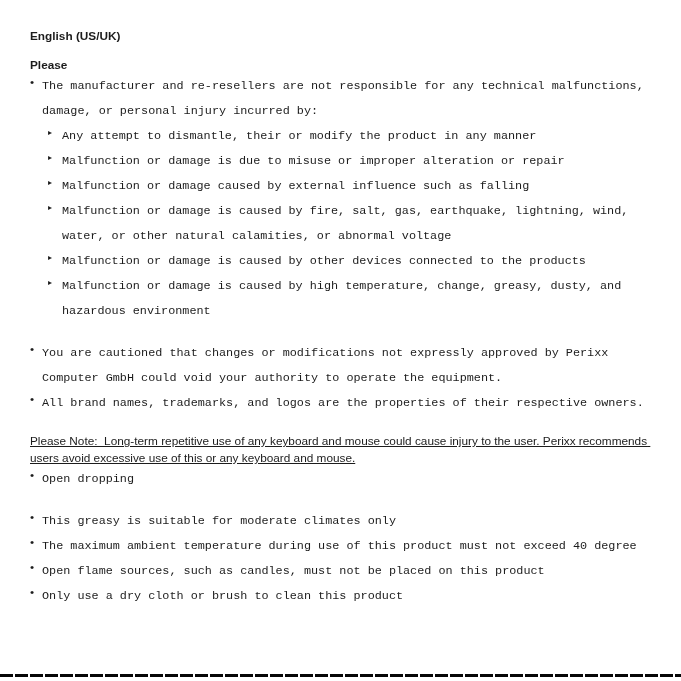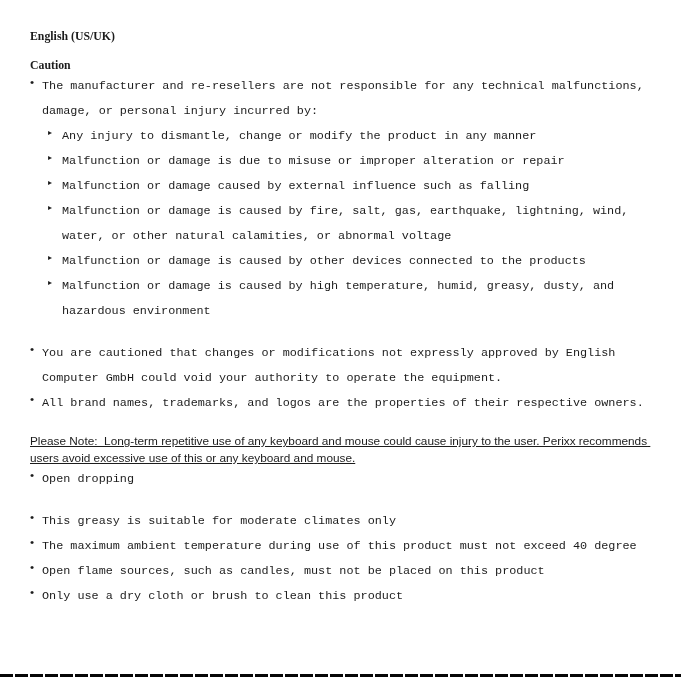--- a/index.html
+++ b/index.html
@@ -19,21 +19,20 @@
   .page {
     box-sizing: border-box;
     width: 681px;
     padding: 28px 27px 0 30px;
     font-size: 11.8px;
     line-height: 17px;
   }
   p { margin: 0; }
   .h {
     font-weight: 700;
-    font-family: Liberation Serif, serif;
   }
   .lang-h {
     margin-bottom: 12px;
   }
   .gap {
     margin-top: 17px;
   }
   .li {
     display: flex;
     align-items: flex-start;
@@ -70,57 +69,57 @@
     background: repeating-linear-gradient(90deg, #060606 0px, #060606 13px, transparent 13px, transparent 15px);
   }
 </style>
 </head>
 <body>
 
 <div class="page">
 
   <p class="h lang-h">English (US/UK)</p>
 
-  <p class="h">Caution</p>
+  <p class="h">Please</p>
 
   <div class="li">
     <span class="m">•</span>
     <span class="t">The manufacturer and re-resellers are not responsible for any technical malfunctions, damage, or personal injury incurred by:</span>
   </div>
 
   <div class="sub">
     <div class="li">
       <span class="m">▸</span>
-      <span class="t">Any injury to dismantle, change or modify the product in any manner</span>
+      <span class="t">Any attempt to dismantle, their or modify the product in any manner</span>
     </div>
     <div class="li">
       <span class="m">▸</span>
       <span class="t">Malfunction or damage is due to misuse or improper alteration or repair</span>
     </div>
     <div class="li">
       <span class="m">▸</span>
       <span class="t">Malfunction or damage caused by external influence such as falling</span>
     </div>
     <div class="li">
       <span class="m">▸</span>
       <span class="t">Malfunction or damage is caused by fire, salt, gas, earthquake, lightning, wind, water, or other natural calamities, or abnormal voltage</span>
     </div>
     <div class="li">
       <span class="m">▸</span>
       <span class="t">Malfunction or damage is caused by other devices connected to the products</span>
     </div>
     <div class="li">
       <span class="m">▸</span>
-      <span class="t">Malfunction or damage is caused by high temperature, humid, greasy, dusty, and hazardous environment</span>
+      <span class="t">Malfunction or damage is caused by high temperature, change, greasy, dusty, and hazardous environment</span>
     </div>
   </div>
 
   <div class="li gap">
     <span class="m">•</span>
-    <span class="t">You are cautioned that changes or modifications not expressly approved by English Computer GmbH could void your authority to operate the equipment.</span>
+    <span class="t">You are cautioned that changes or modifications not expressly approved by Perixx Computer GmbH could void your authority to operate the equipment.</span>
   </div>
 
   <div class="li">
     <span class="m">•</span>
     <span class="t">All brand names, trademarks, and logos are the properties of their respective owners.</span>
   </div>
 
   <p class="gap note">Please Note:  Long-term repetitive use of any keyboard and mouse could cause injury to the user. Perixx recommends users avoid excessive use of this or any keyboard and mouse.</p>
 
 

